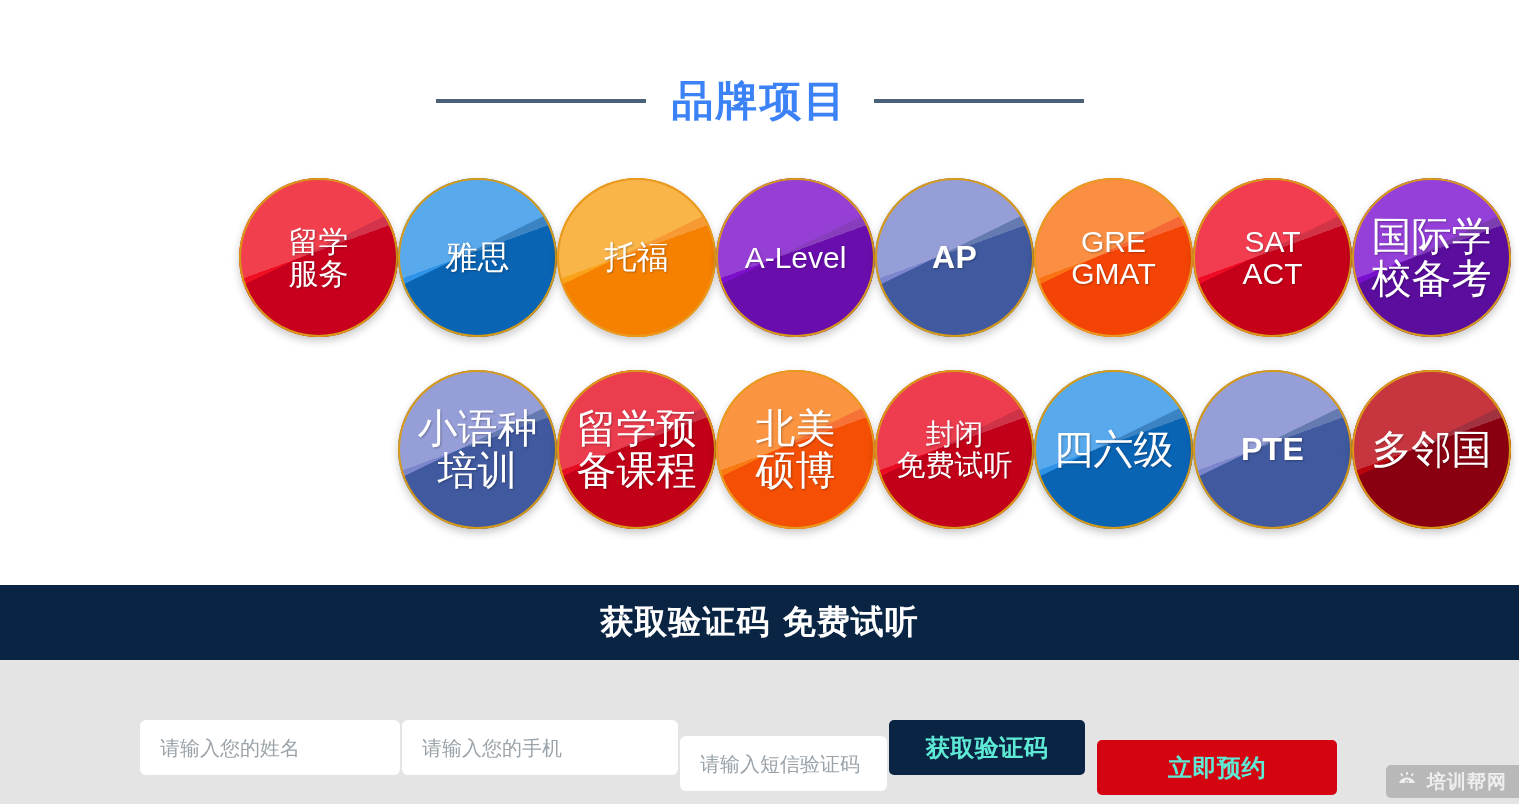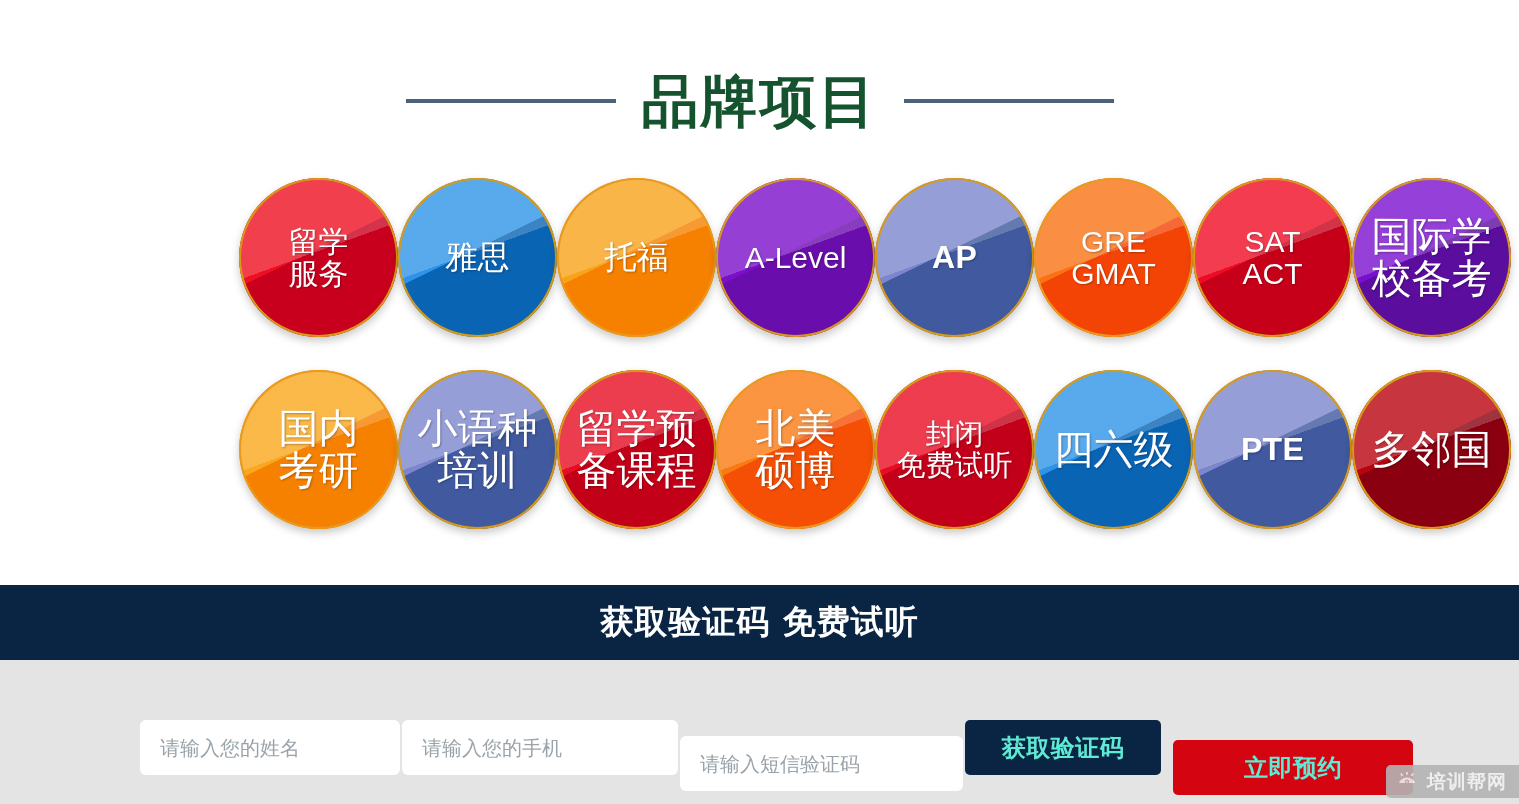--- a/index.html
+++ b/index.html
@@ -30,23 +30,23 @@
     justify-content: center;
     gap: 26px;
   }
   .header-rule {
     width: 210px;
     height: 4px;
     background: #4a6179;
     flex: 0 0 auto;
   }
   .header-title {
-    font-size: 57px;
+    font-size: 42px;
     font-weight: 700;
-    color: #14532d;
+    color: #3b82f6;
     letter-spacing: 2px;
     line-height: 1;
     white-space: nowrap;
     font-family: "DejaVu Sans", "Liberation Sans", sans-serif;
   }
 
   
   .grid {
     position: absolute;
     top: 178px;
@@ -157,21 +157,21 @@
     background: #ffffff;
     font-size: 20px;
     color: #5f6a72;
     padding: 0 20px;
     outline: none;
     font-family: "DejaVu Sans", "Liberation Sans", sans-serif;
   }
   .form-input::placeholder { color: #9aa3aa; opacity: 1; }
   .w-name  { width: 260px; }
   .w-phone { width: 276px; }
-  .w-code  { width: 283px; margin-top: 32px; }
+  .w-code  { width: 207px; margin-top: 32px; }
   .btn {
     height: 55px;
     border: none;
     border-radius: 5px;
     color: #5eead4;
     font-size: 24px;
     font-weight: 700;
     cursor: pointer;
     font-family: "DejaVu Sans", "Liberation Sans", sans-serif;
     letter-spacing: 0.5px;
@@ -270,28 +270,20 @@
         <div class="bubble">
           <div class="bubble-face" style="background: radial-gradient(circle at 34% 28%, rgb(122, 16, 207) 0%, rgb(122, 16, 207) 42%, rgb(91, 13, 158) 100%) rgb(91, 13, 158);">
             <div style="position: absolute; inset: 0px; border-radius: 50%; background: linear-gradient(154deg, rgb(122, 16, 207) 0%, rgb(122, 16, 207) 46%, rgb(91, 13, 158) 46.3%, rgb(91, 13, 158) 100%);"></div>
           </div>
           <div class="bubble-ring" style="border-color: rgb(215, 154, 24);"></div>
           <div class="bubble-label size-cn4">国际学
 校备考</div>
         </div>
       </div>
     <div class="grid-row" id="row2">
-        <div class="bubble">
-          <div class="bubble-face" style="background: radial-gradient(circle at 34% 28%, rgb(249, 167, 28) 0%, rgb(249, 167, 28) 42%, rgb(246, 129, 0) 100%) rgb(246, 129, 0);">
-            <div style="position: absolute; inset: 0px; border-radius: 50%; background: linear-gradient(154deg, rgb(249, 167, 28) 0%, rgb(249, 167, 28) 46%, rgb(246, 129, 0) 46.3%, rgb(246, 129, 0) 100%);"></div>
-          </div>
-          <div class="bubble-ring" style="border-color: rgb(232, 154, 32);"></div>
-          <div class="bubble-label size-cn4">国内
-考研</div>
-        </div>
         <div class="bubble">
           <div class="bubble-face" style="background: radial-gradient(circle at 34% 28%, rgb(123, 134, 205) 0%, rgb(123, 134, 205) 42%, rgb(64, 89, 159) 100%) rgb(64, 89, 159);">
             <div style="position: absolute; inset: 0px; border-radius: 50%; background: linear-gradient(154deg, rgb(123, 134, 205) 0%, rgb(123, 134, 205) 46%, rgb(64, 89, 159) 46.3%, rgb(64, 89, 159) 100%);"></div>
           </div>
           <div class="bubble-ring" style="border-color: rgb(215, 154, 24);"></div>
           <div class="bubble-label size-cn4">小语种
 培训</div>
         </div>
         <div class="bubble">
           <div class="bubble-face" style="background: radial-gradient(circle at 34% 28%, rgb(230, 13, 34) 0%, rgb(230, 13, 34) 42%, rgb(194, 0, 24) 100%) rgb(194, 0, 24);">

